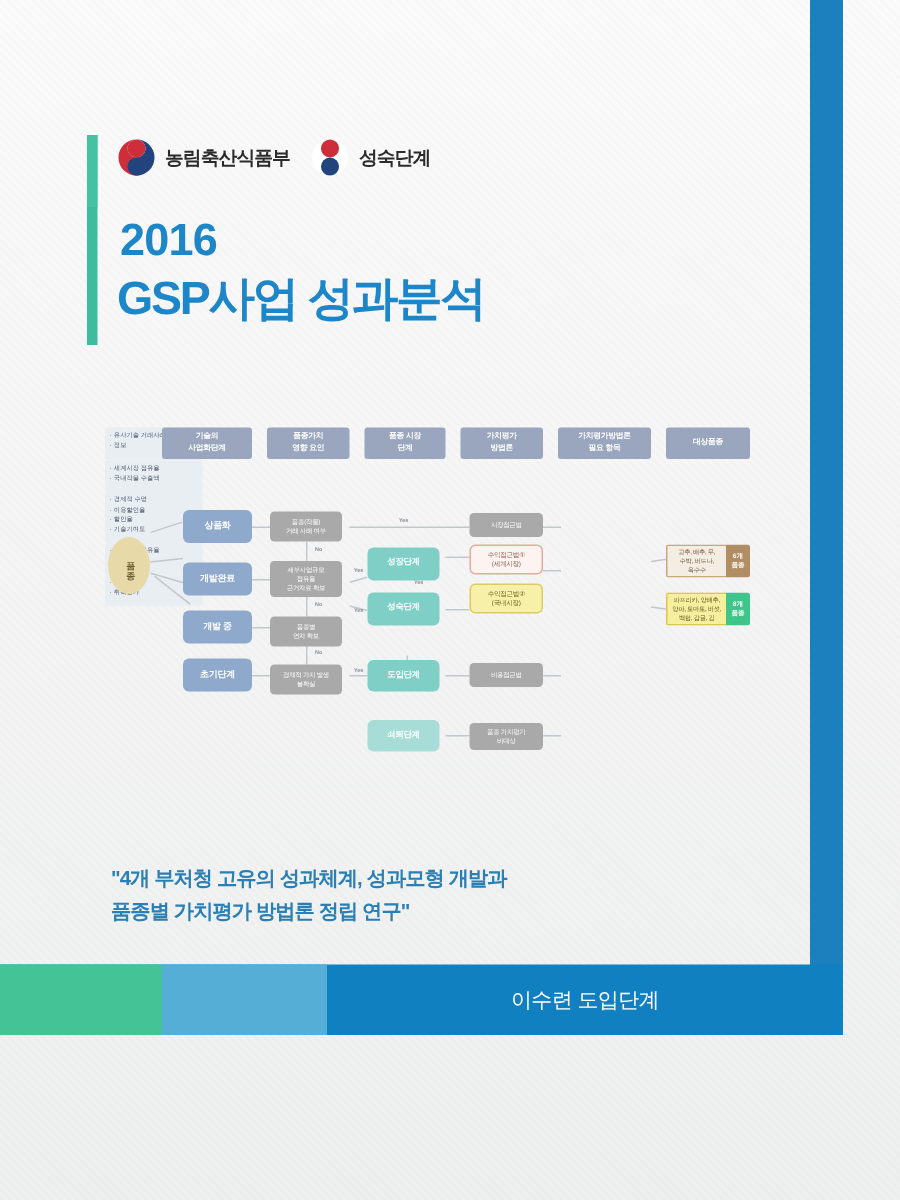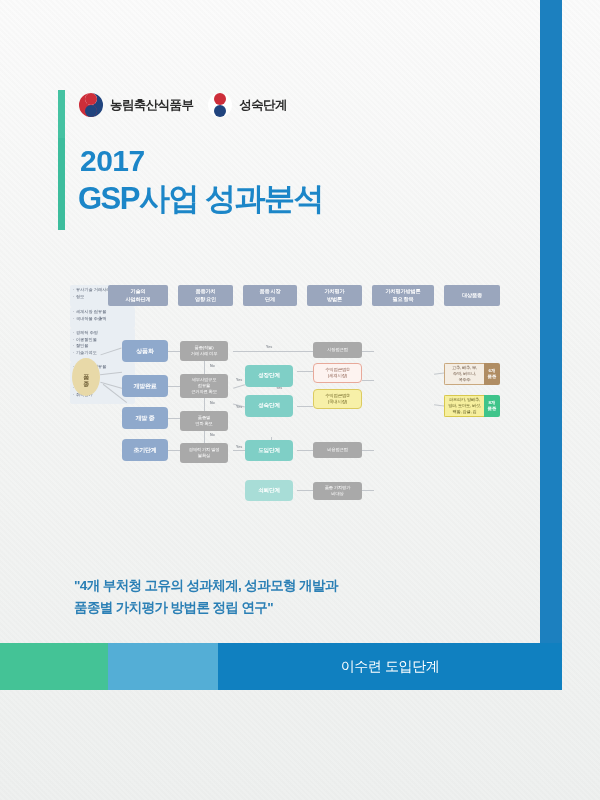--- a/index.html
+++ b/index.html
@@ -104,21 +104,21 @@
           <circle cx="20" cy="20" r="18.5" fill="#fff"></circle>
           <circle cx="20" cy="10.75" r="9.25" fill="#cd2e3a"></circle>
           <circle cx="20" cy="29.25" r="9.25" fill="#21447e"></circle>
           <path d="M20 1.5a18.5 18.5 0 0 1 0 37" fill="none" stroke="#21447e" stroke-width="0"></path>
         </svg>
       </span>
       <span class="mlabel">성숙단계</span>
     </div>
   </div>
 
-  <div class="title-year">2017</div>
+  <div class="title-year">2016</div>
   <div class="title-main">GSP사업 성과분석</div>
 
   <div id="diagram">
 
     <div class="hdr" style="left:38px;top:0;width:60px;height:21px;">기술의<br>사업화단계</div>
     <div class="hdr" style="left:108px;top:0;width:55px;height:21px;">품종가치<br>영향 요인</div>
     <div class="hdr" style="left:173px;top:0;width:54px;height:21px;">품종 시장<br>단계</div>
     <div class="hdr" style="left:237px;top:0;width:55px;height:21px;">가치평가<br>방법론</div>
     <div class="hdr" style="left:302px;top:0;width:62px;height:21px;">가치평가방법론<br>필요 항목</div>
     <div class="hdr" style="left:374px;top:0;width:56px;height:21px;">대상품종</div>

